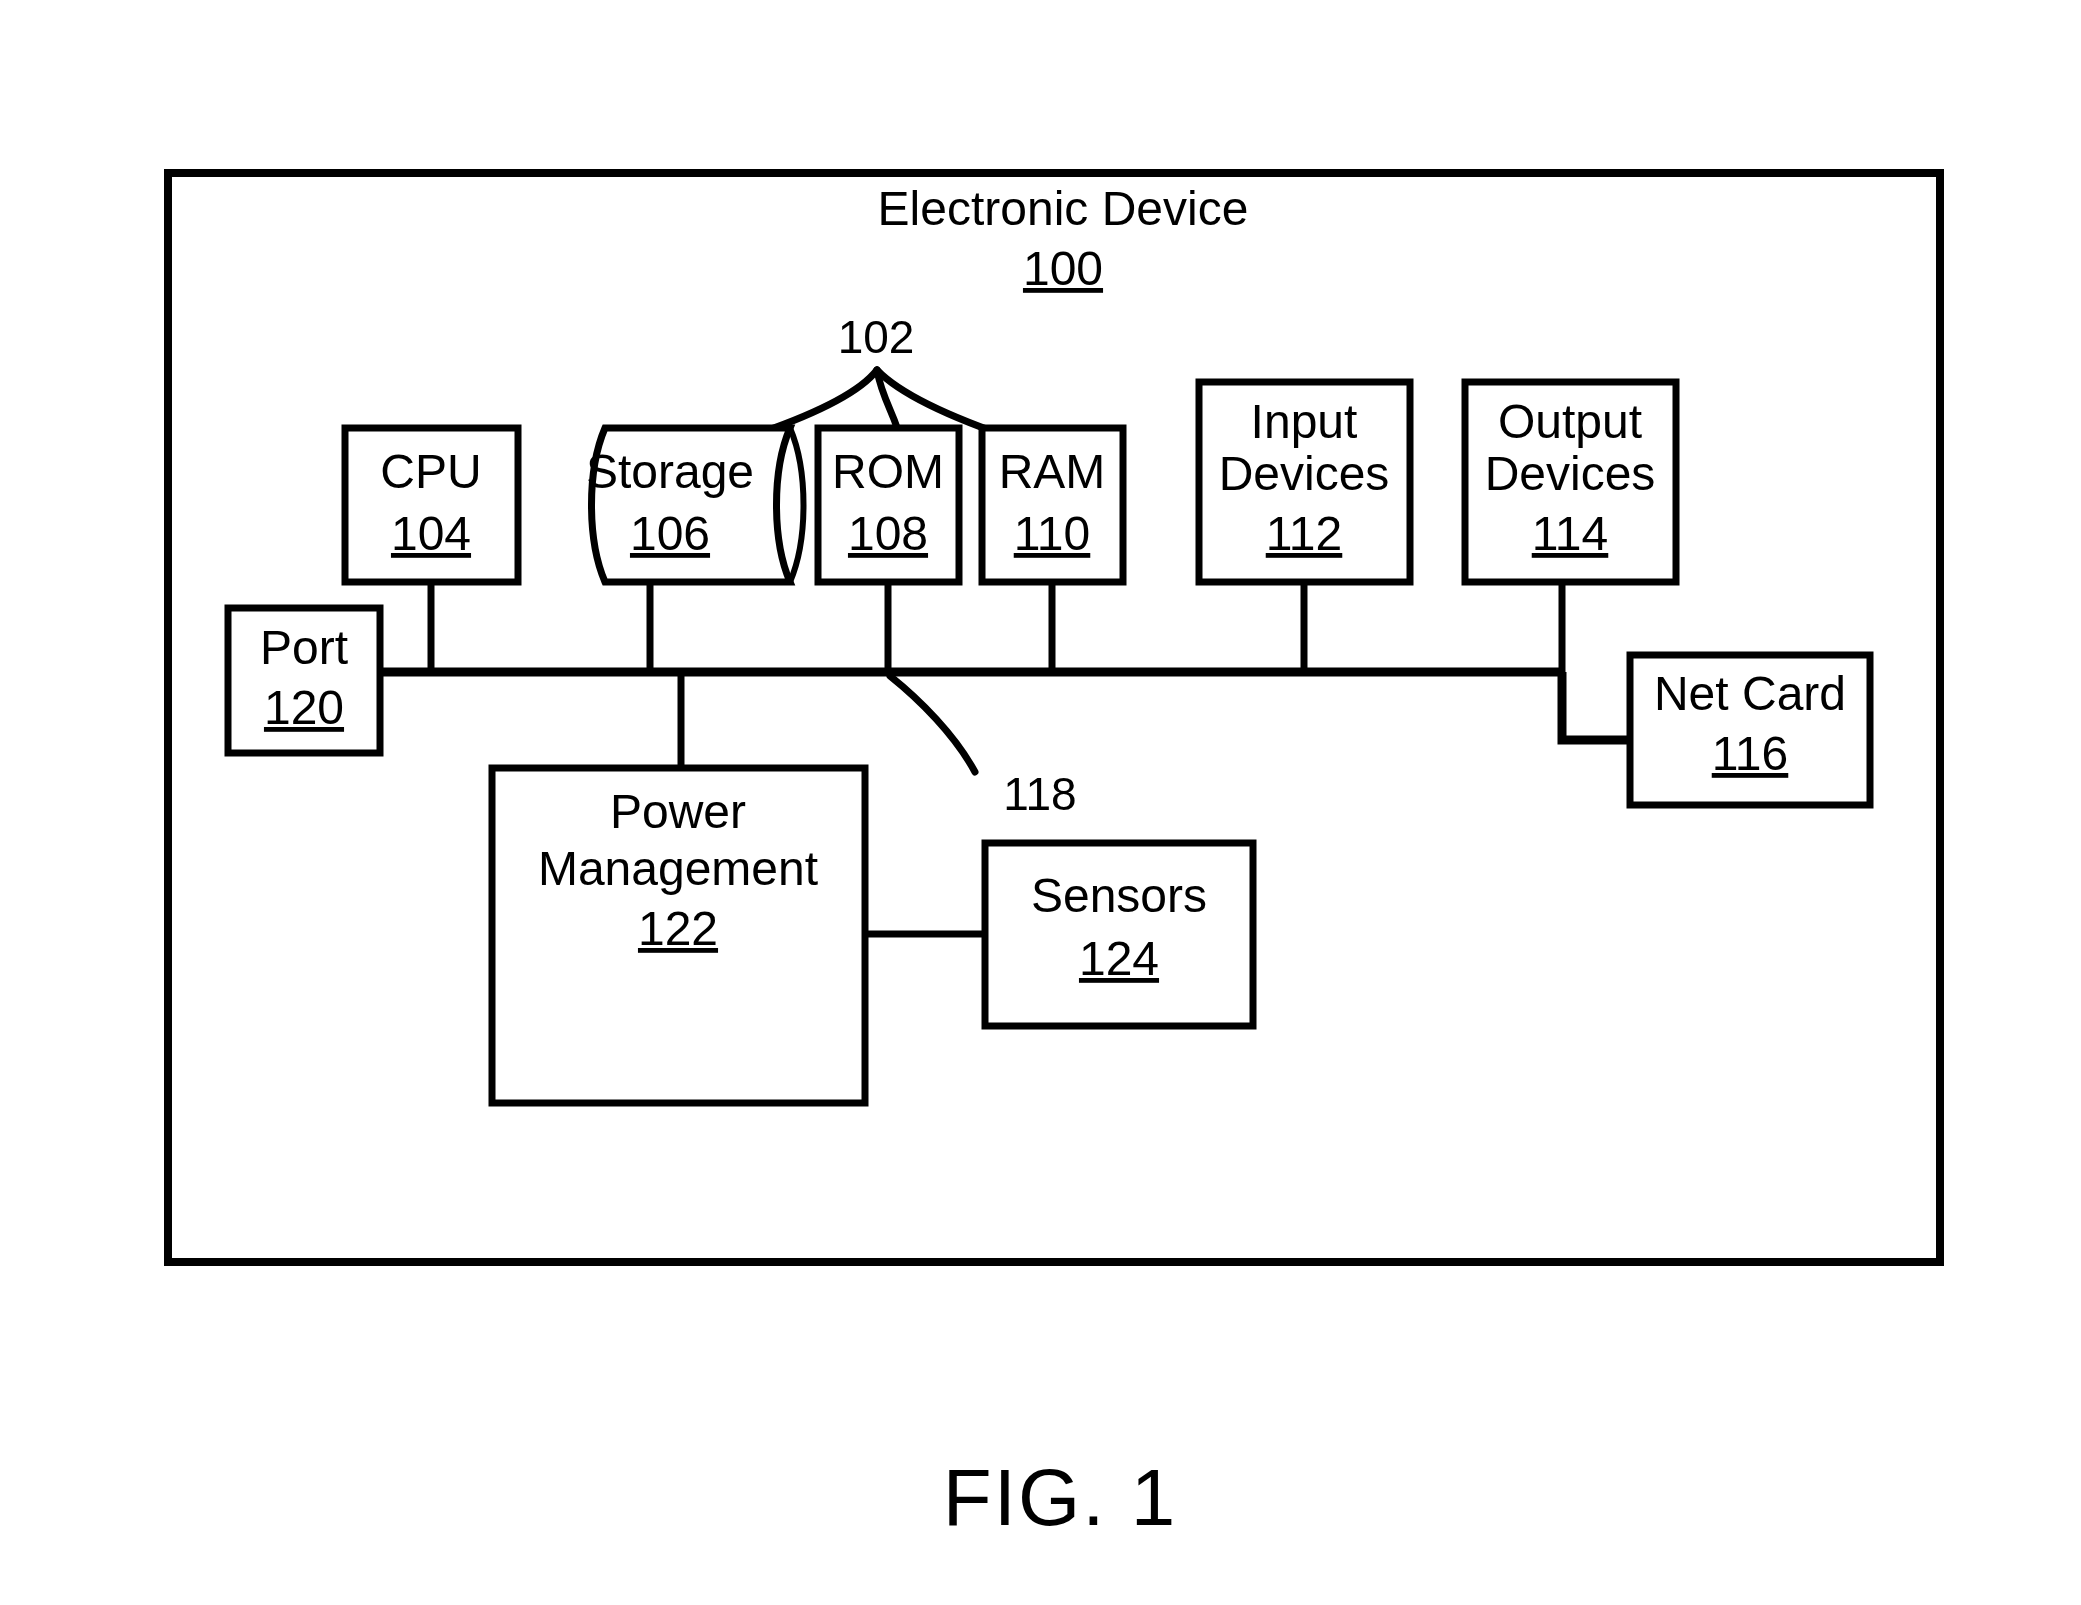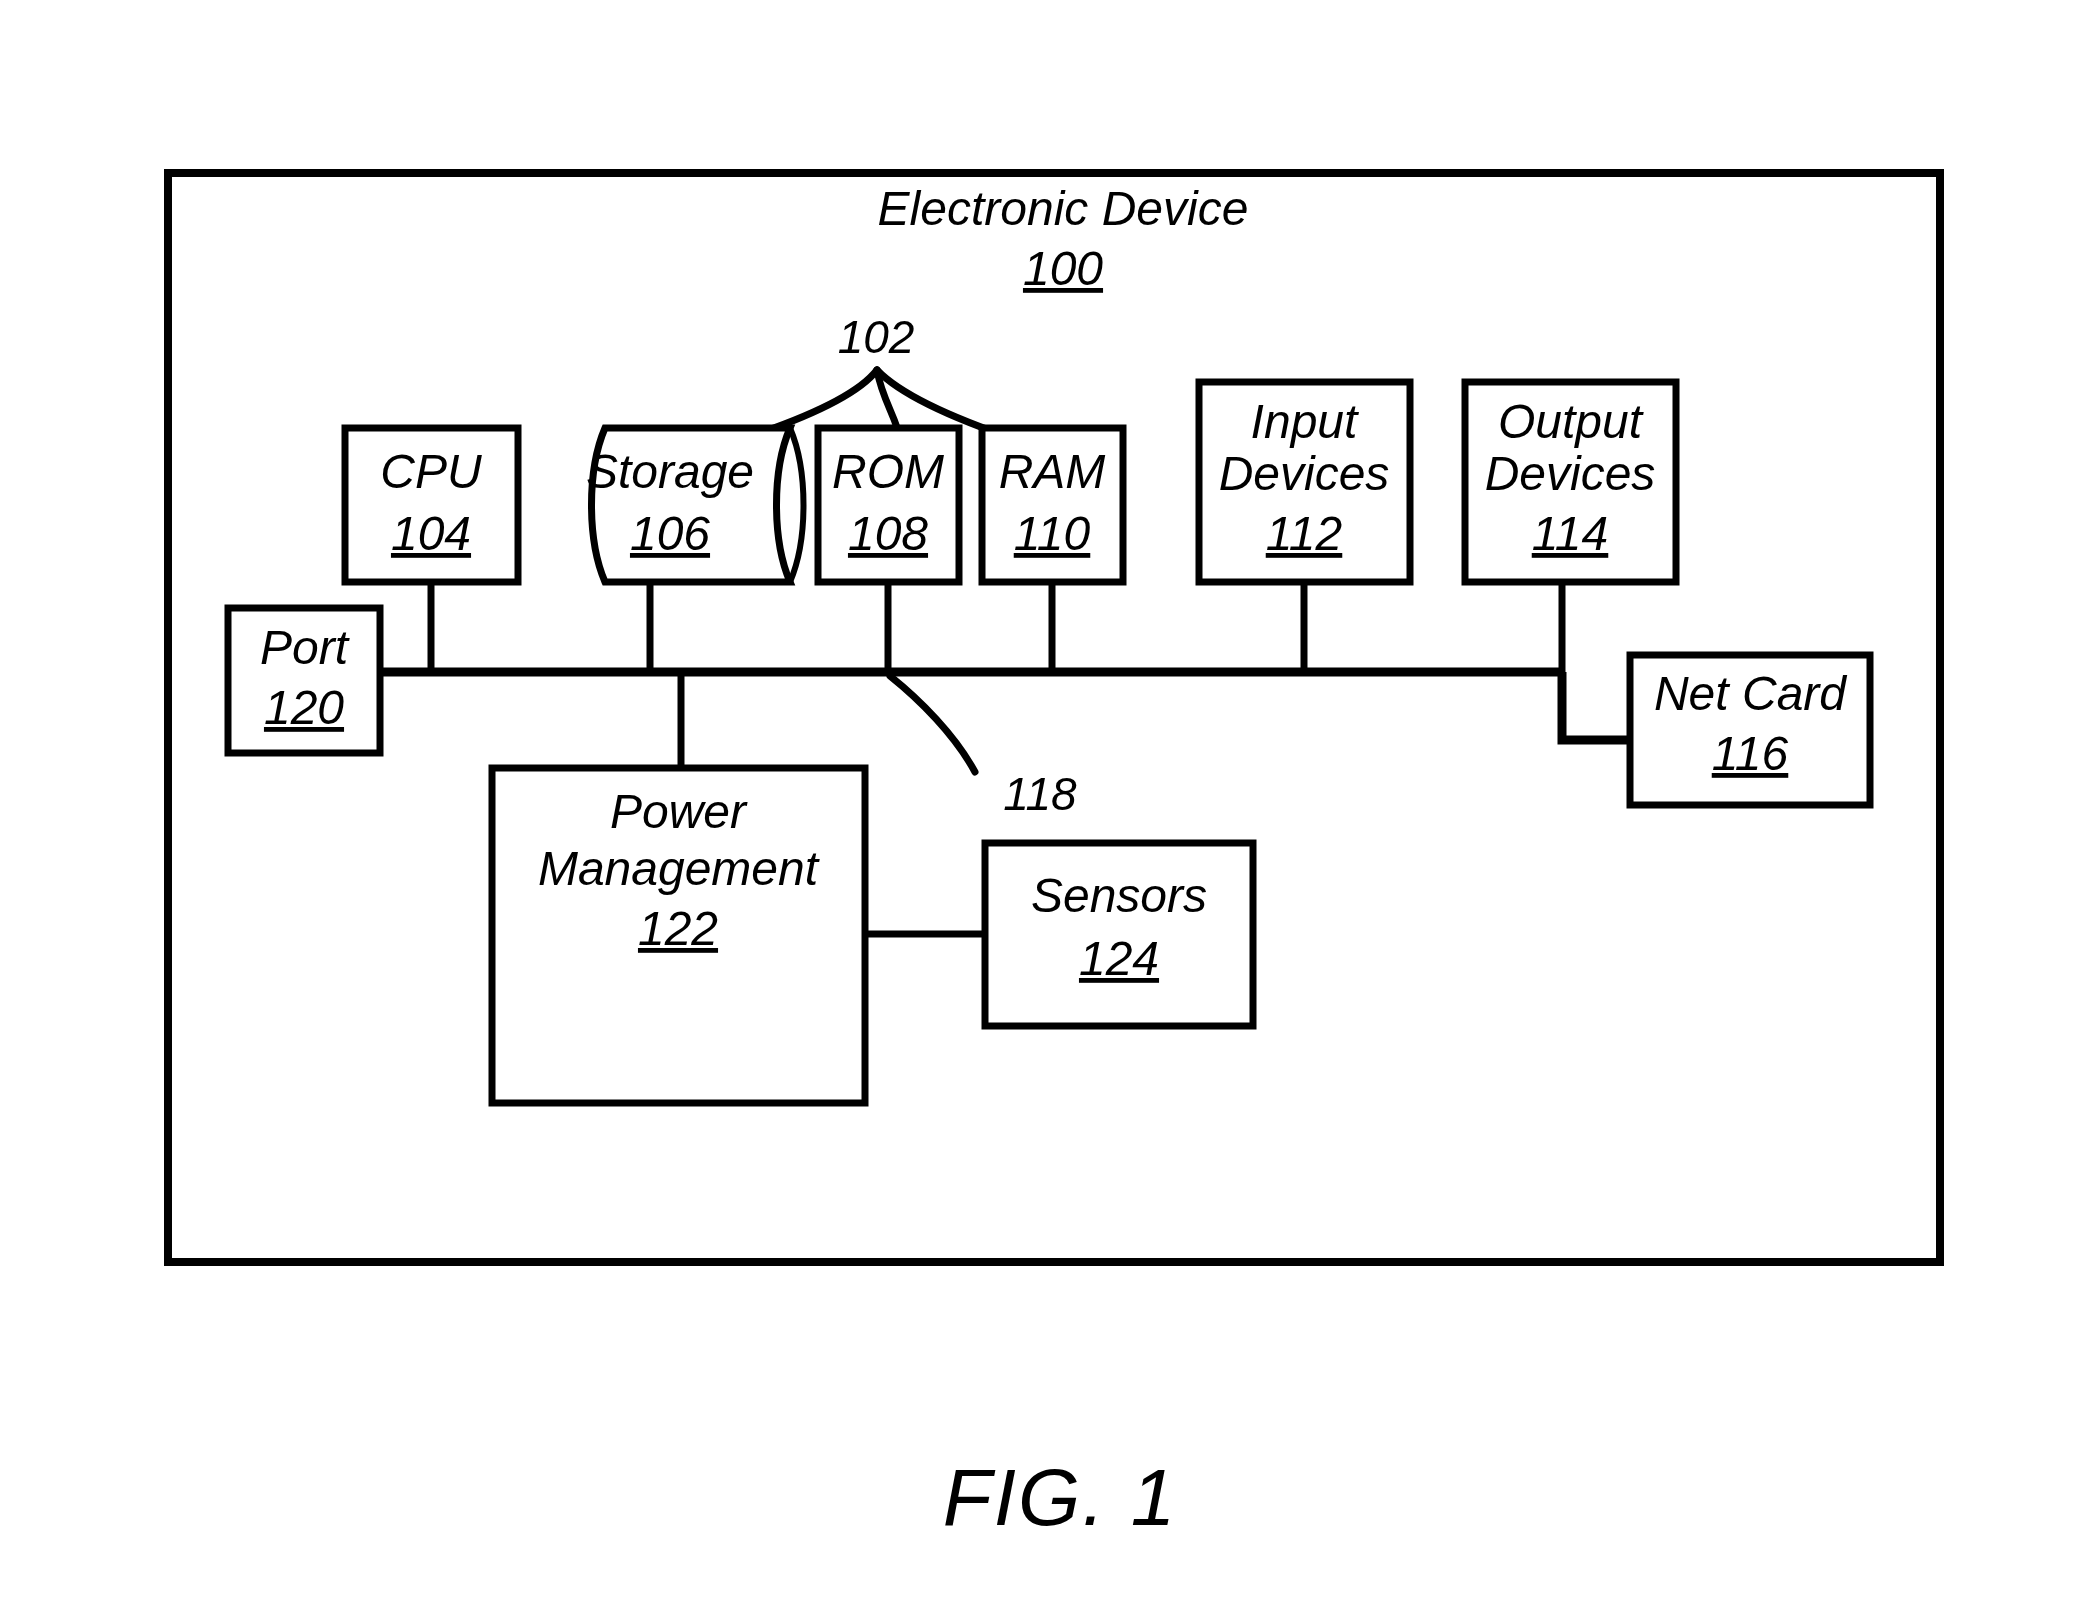--- a/index.html
+++ b/index.html
@@ -10,21 +10,20 @@
   body {
     width: 2081px;
     height: 1605px;
     font-family: "Liberation Sans", sans-serif;
     overflow: hidden;
   }
   #figure-root {
     position: relative;
     width: 1753px;
     height: 1605px;
-    font-style: italic;
   }
   svg#diagram {
     display: block;
     width: 2081px;
     height: 1605px;
   }
   .shape {
     fill: #ffffff;
     stroke: #000000;
     stroke-width: 7;

